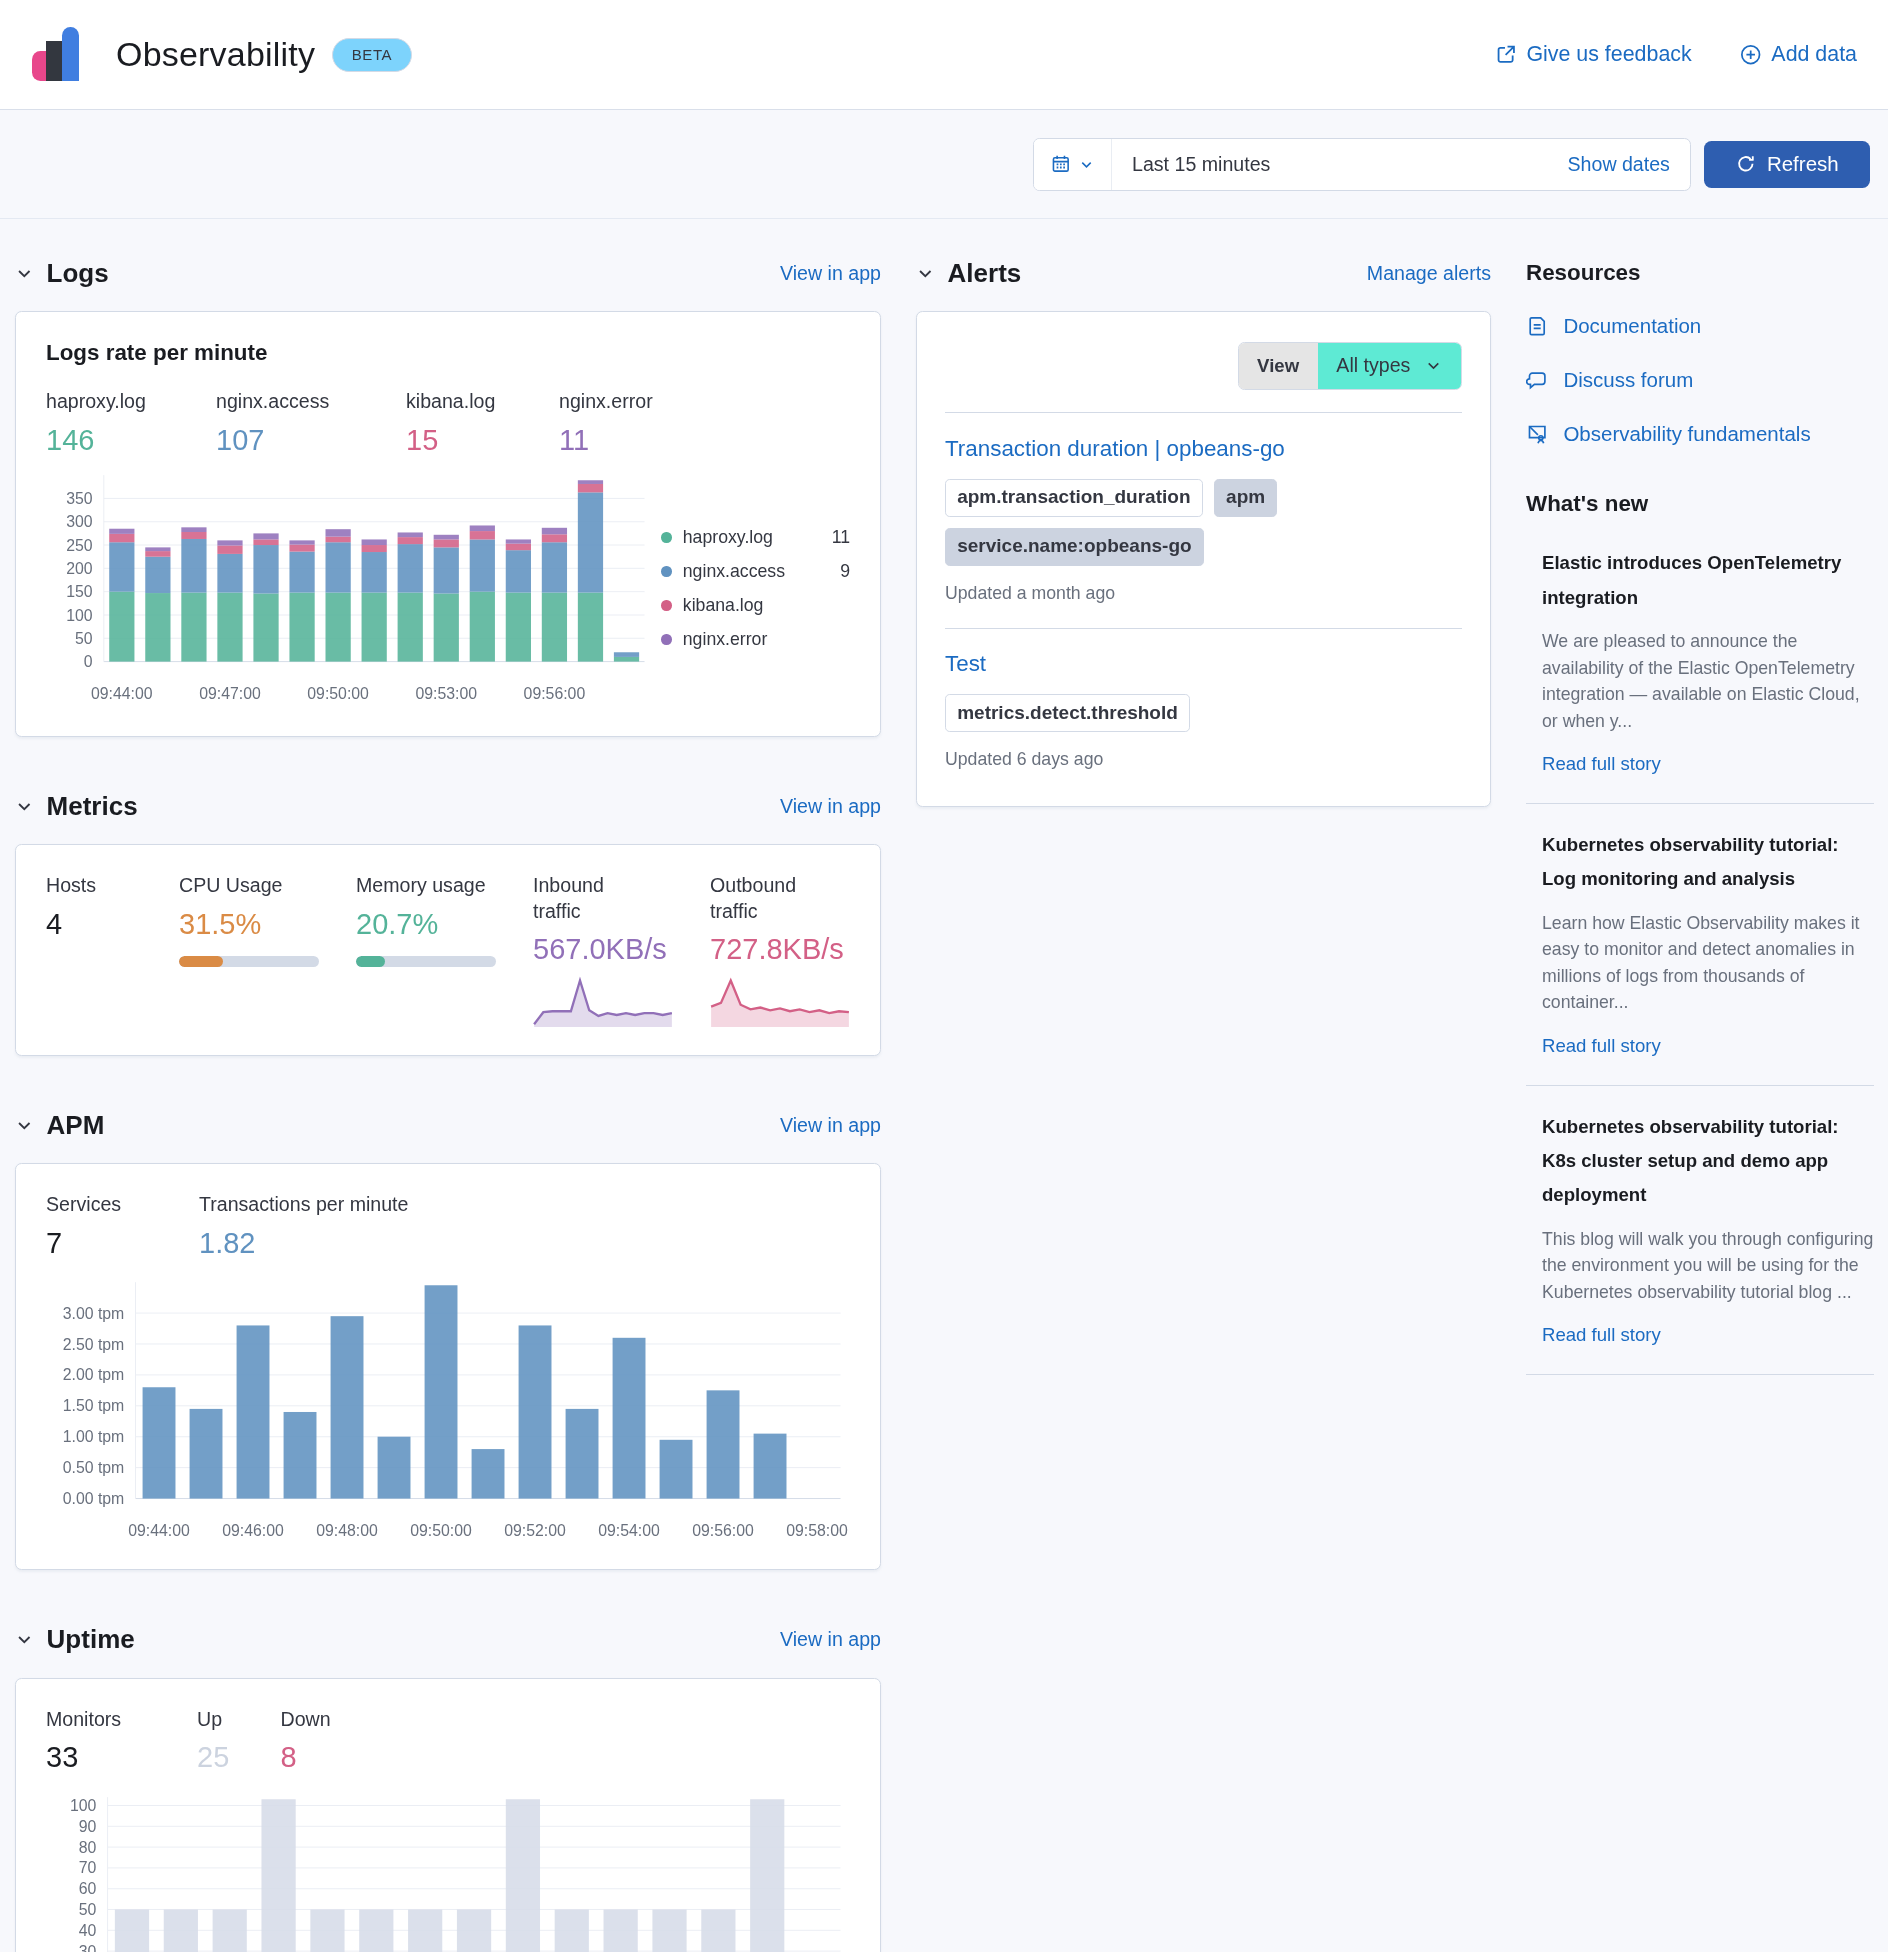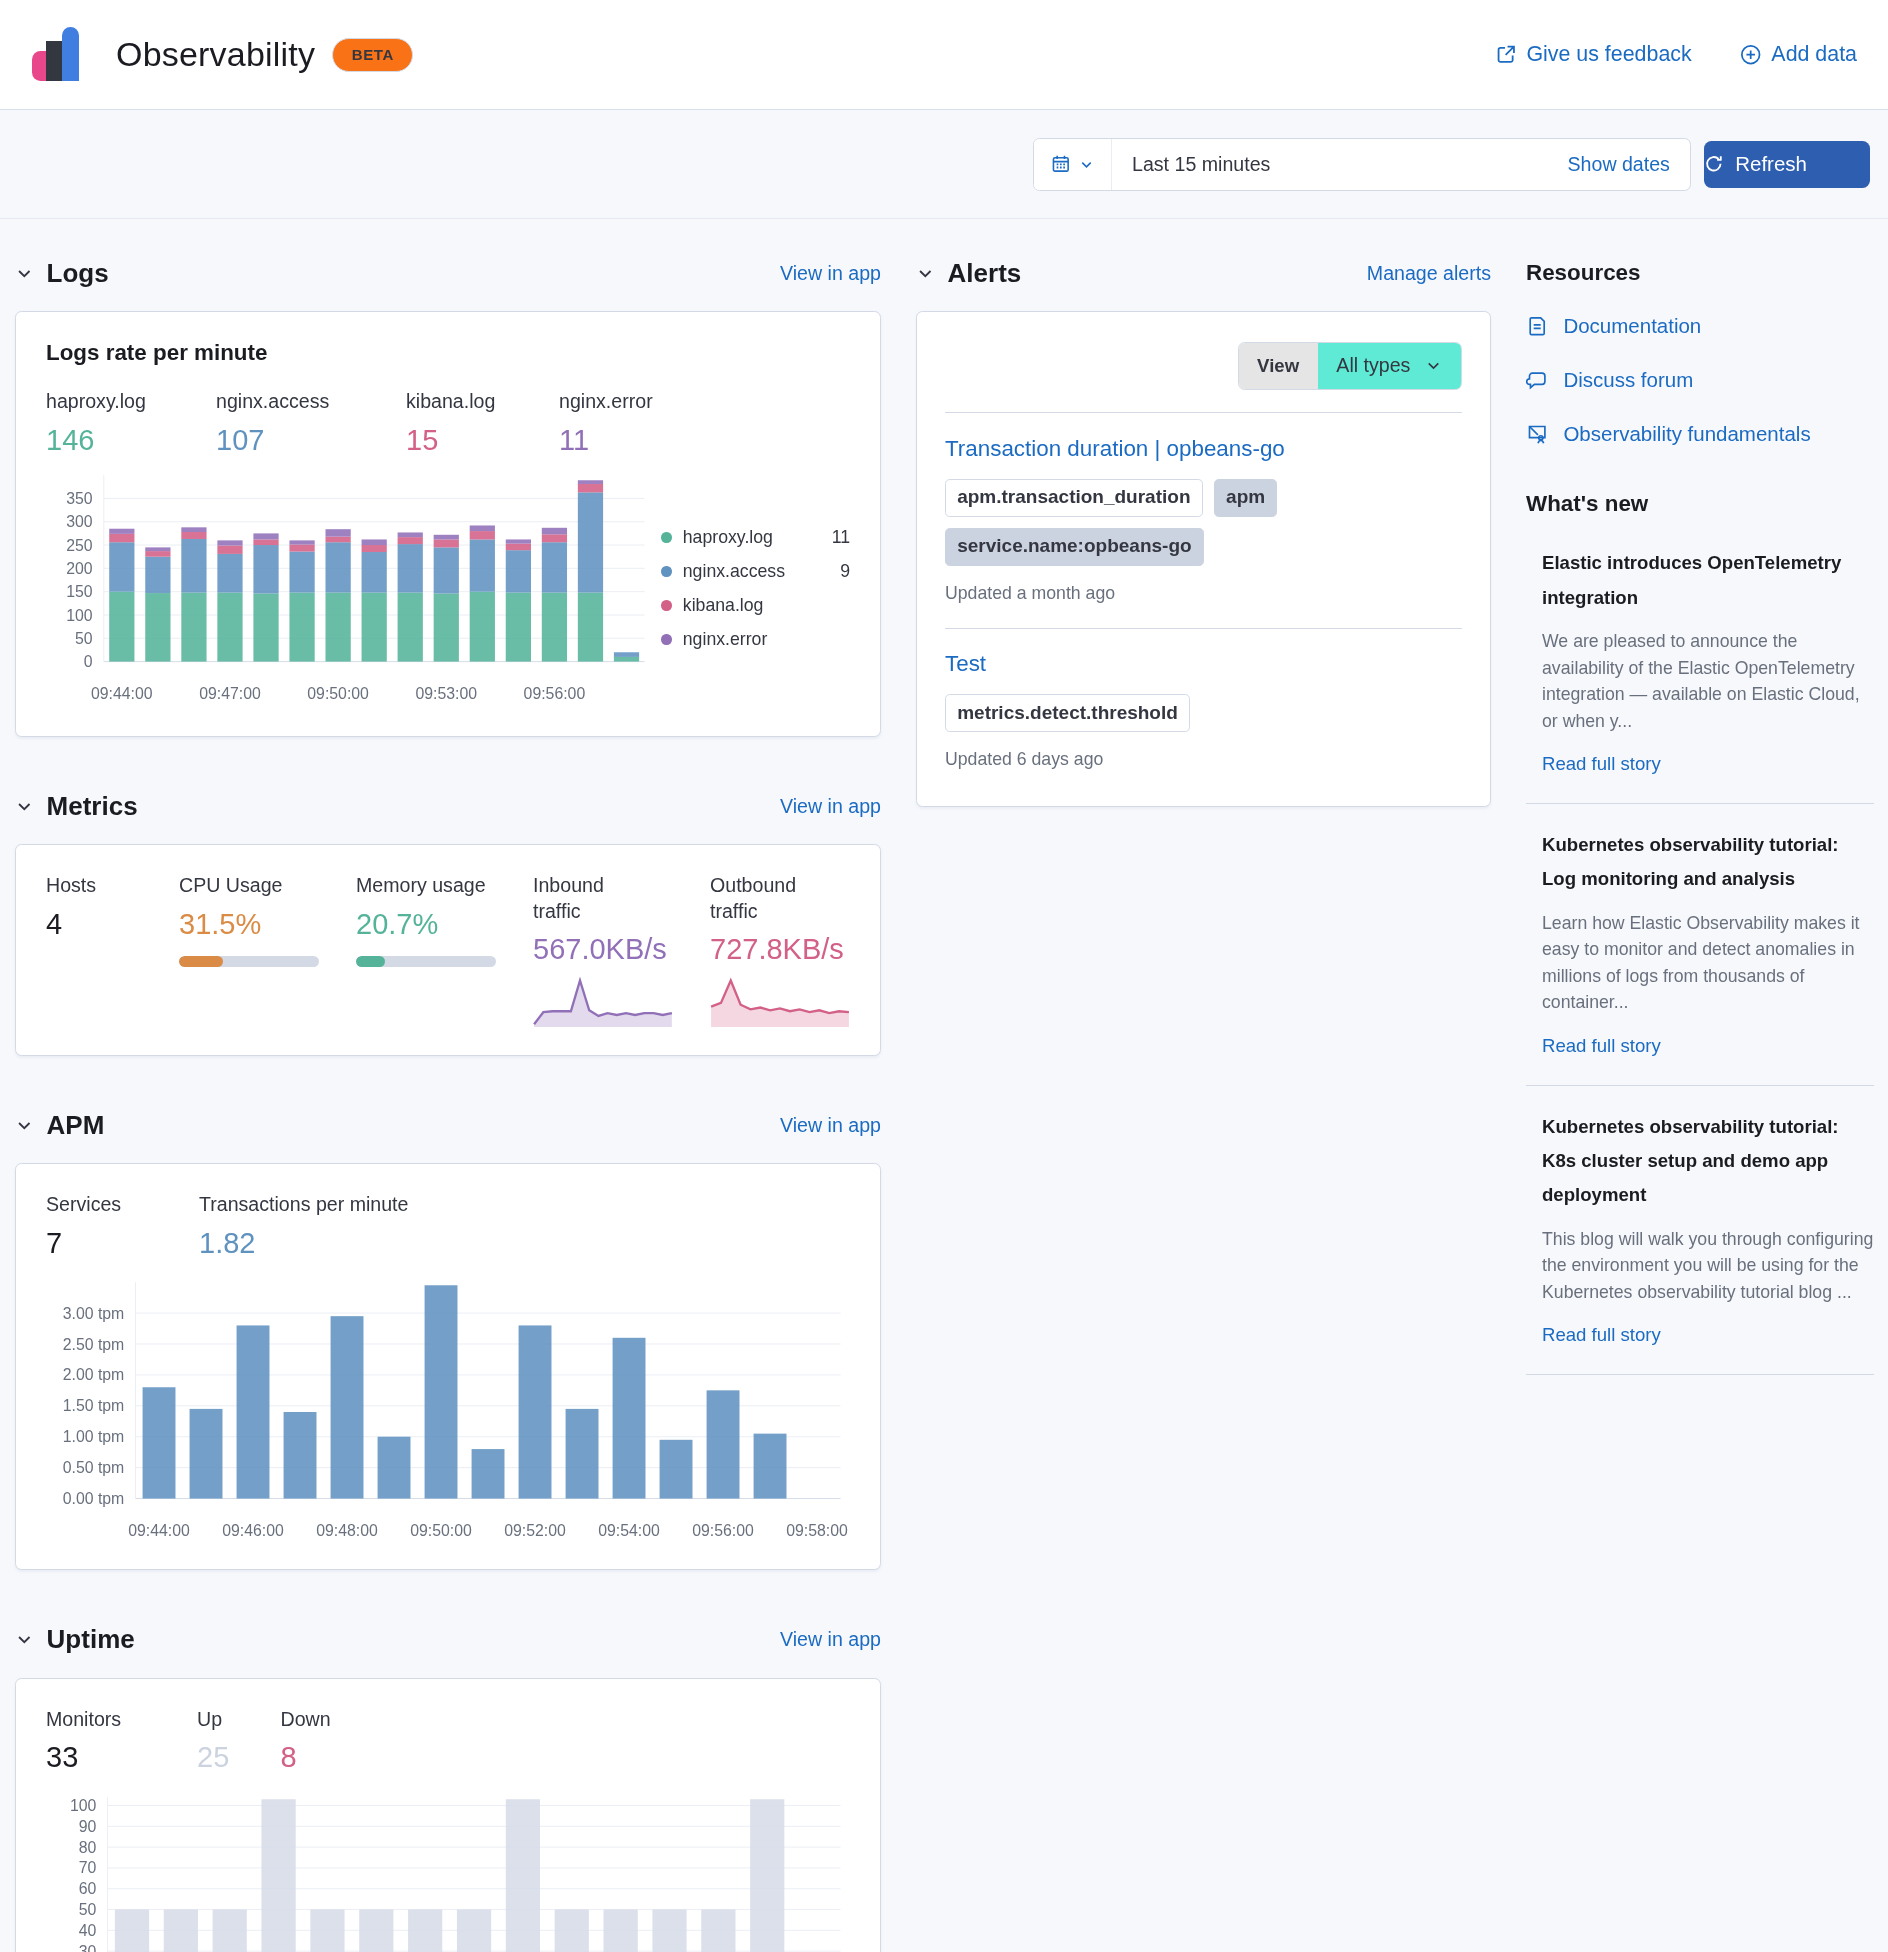--- a/index.html
+++ b/index.html
@@ -12,36 +12,36 @@
   
   .app-header { height:110px; background:#fff; border-bottom:0.9px solid #d9dfea;
                 display:flex; align-items:center; padding:0 32px; }
   .logo { width:54px; height:56px; position:relative; margin-right:30px; }
   .logo .bar { position:absolute; bottom:1.9px; }
   .logo .bar-pink { left:0;  width:16px; height:30px; background:#e8478b; border-radius:8.4px 0 0 8.4px; }
   .logo .bar-dark { left:14px; width:16px; height:40px; background:#33373f; }
   .logo .bar-blue { left:30px; width:17px; height:54px; background:#407ee0; border-radius:8.4px 8.4px 0 0; }
   .page-title { font-size:34px; font-weight:400; color:#1a1c21; letter-spacing:0.2px; }
   .beta-badge { margin-left:17px; border:0.9px solid #d3dae6; border-radius:20.5px; padding:7.5px 18.6px;
-                font-size:15px; font-weight:700; letter-spacing:0.6px; color:#343741; background:#f97316; }
+                font-size:15px; font-weight:400; letter-spacing:0.6px; color:#343741; background:#7dd3fc; }
   .header-links { margin-left:auto; display:flex; align-items:center; gap:48px; }
   .header-link { display:flex; align-items:center; gap:10.3px; font-size:21.4px; color:#1b6bc2; }
   .header-link svg { flex:none; }
 
   
   .timebar { height:109px; border-bottom:0.9px solid #e4e9f2; display:flex; align-items:center;
              justify-content:flex-end; padding:0 18.6px; gap:13px; }
   .datepicker { width:658px; height:53px; background:#fff; border:0.9px solid #d3dae6; border-radius:6.5px;
                 display:flex; align-items:center; overflow:hidden; }
   .dp-cal-btn { display:flex; align-items:center; gap:7.5px; padding:0 17px; height:100%;
                 border:none; border-right:0.9px solid #e9edf3; background:#fff; color:#1b6bc2; cursor:pointer; }
   .dp-value { flex:1; padding:0 20.5px; font-size:19.6px; color:#343741; }
   .dp-showdates { padding:0 20.5px; font-size:19.6px; }
   .refresh-btn { height:47px; min-width:166px; background:#2e5eb0; color:#fff; border:none; border-radius:7.5px;
-                 font-size:20.5px; display:flex; align-items:center; gap:11.2px;
+                 font-size:20.5px; display:flex; align-items:center; justify-content:center; gap:11.2px;
                  cursor:pointer; font-family:inherit; }
 
   
   .content { display:flex; padding:39px 15px 0 15px; gap:35px; }
   .col-left  { width:866px; flex:none; }
   .col-mid   { width:575px; flex:none; }
   .col-right { flex:1; min-width:0; padding-top:1.9px; }
 
   .section { margin-bottom:54px; }
   .section-head { display:flex; align-items:center; gap:13px; margin-bottom:22.4px; }

